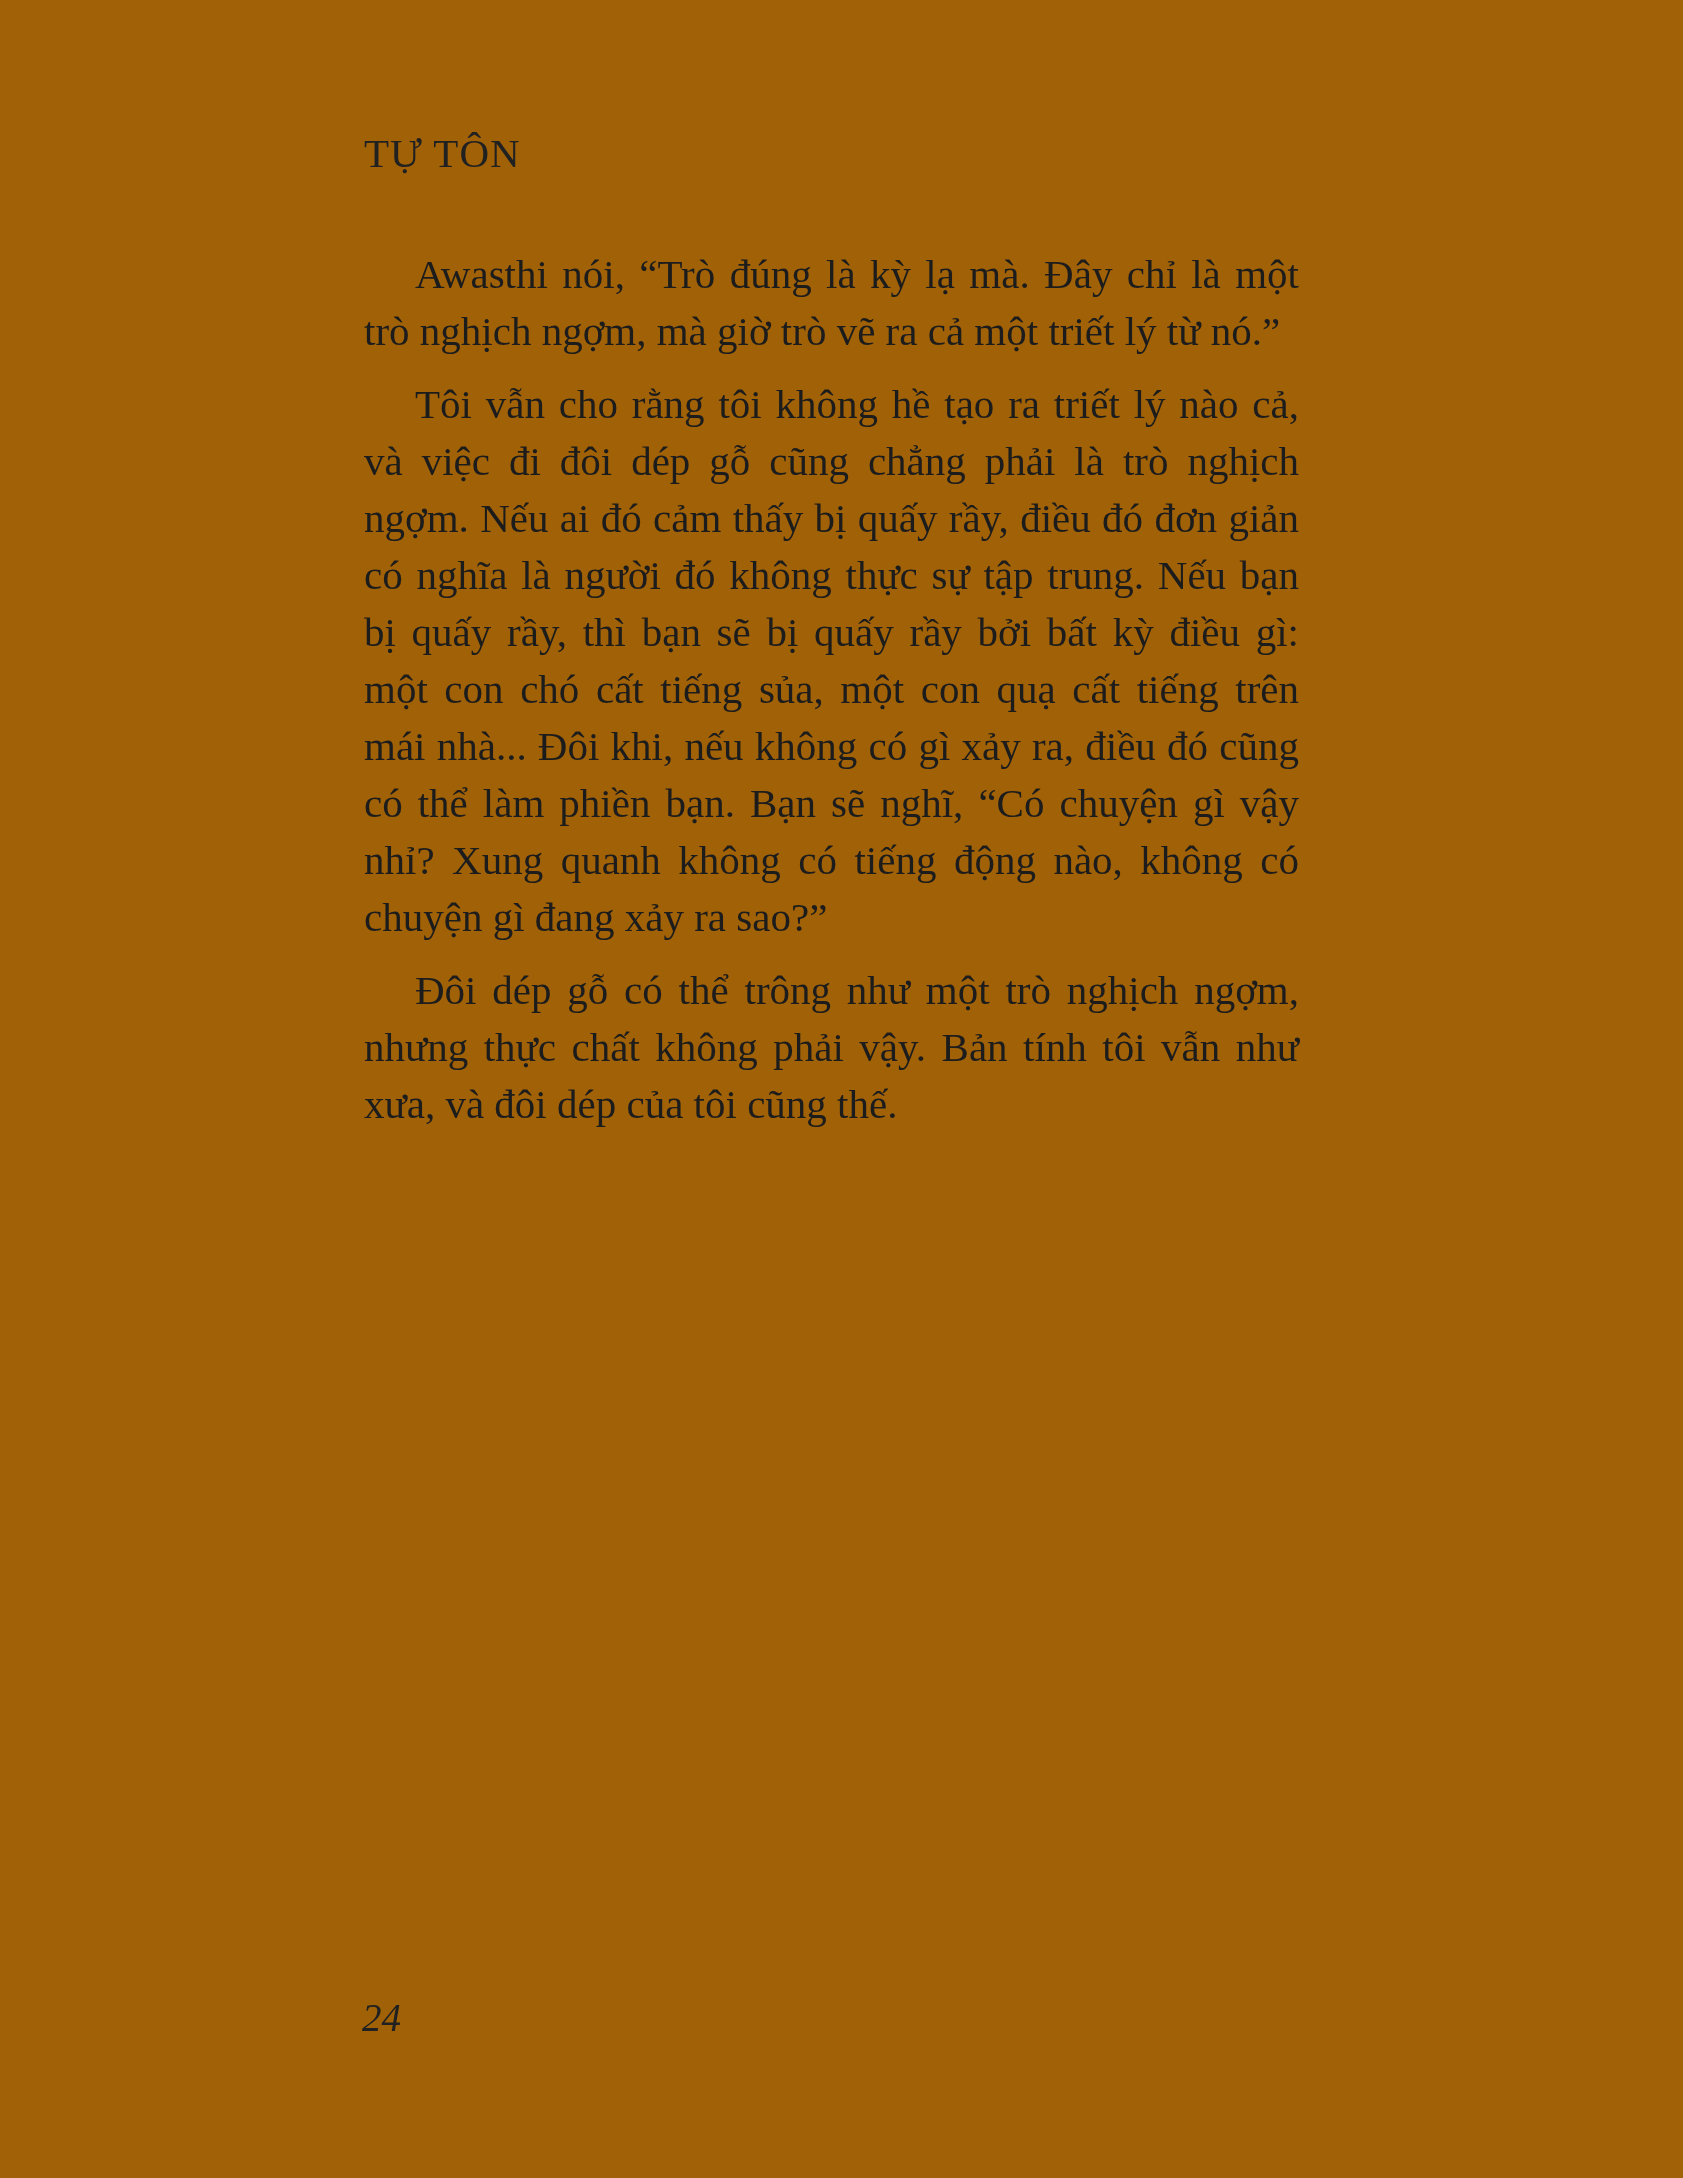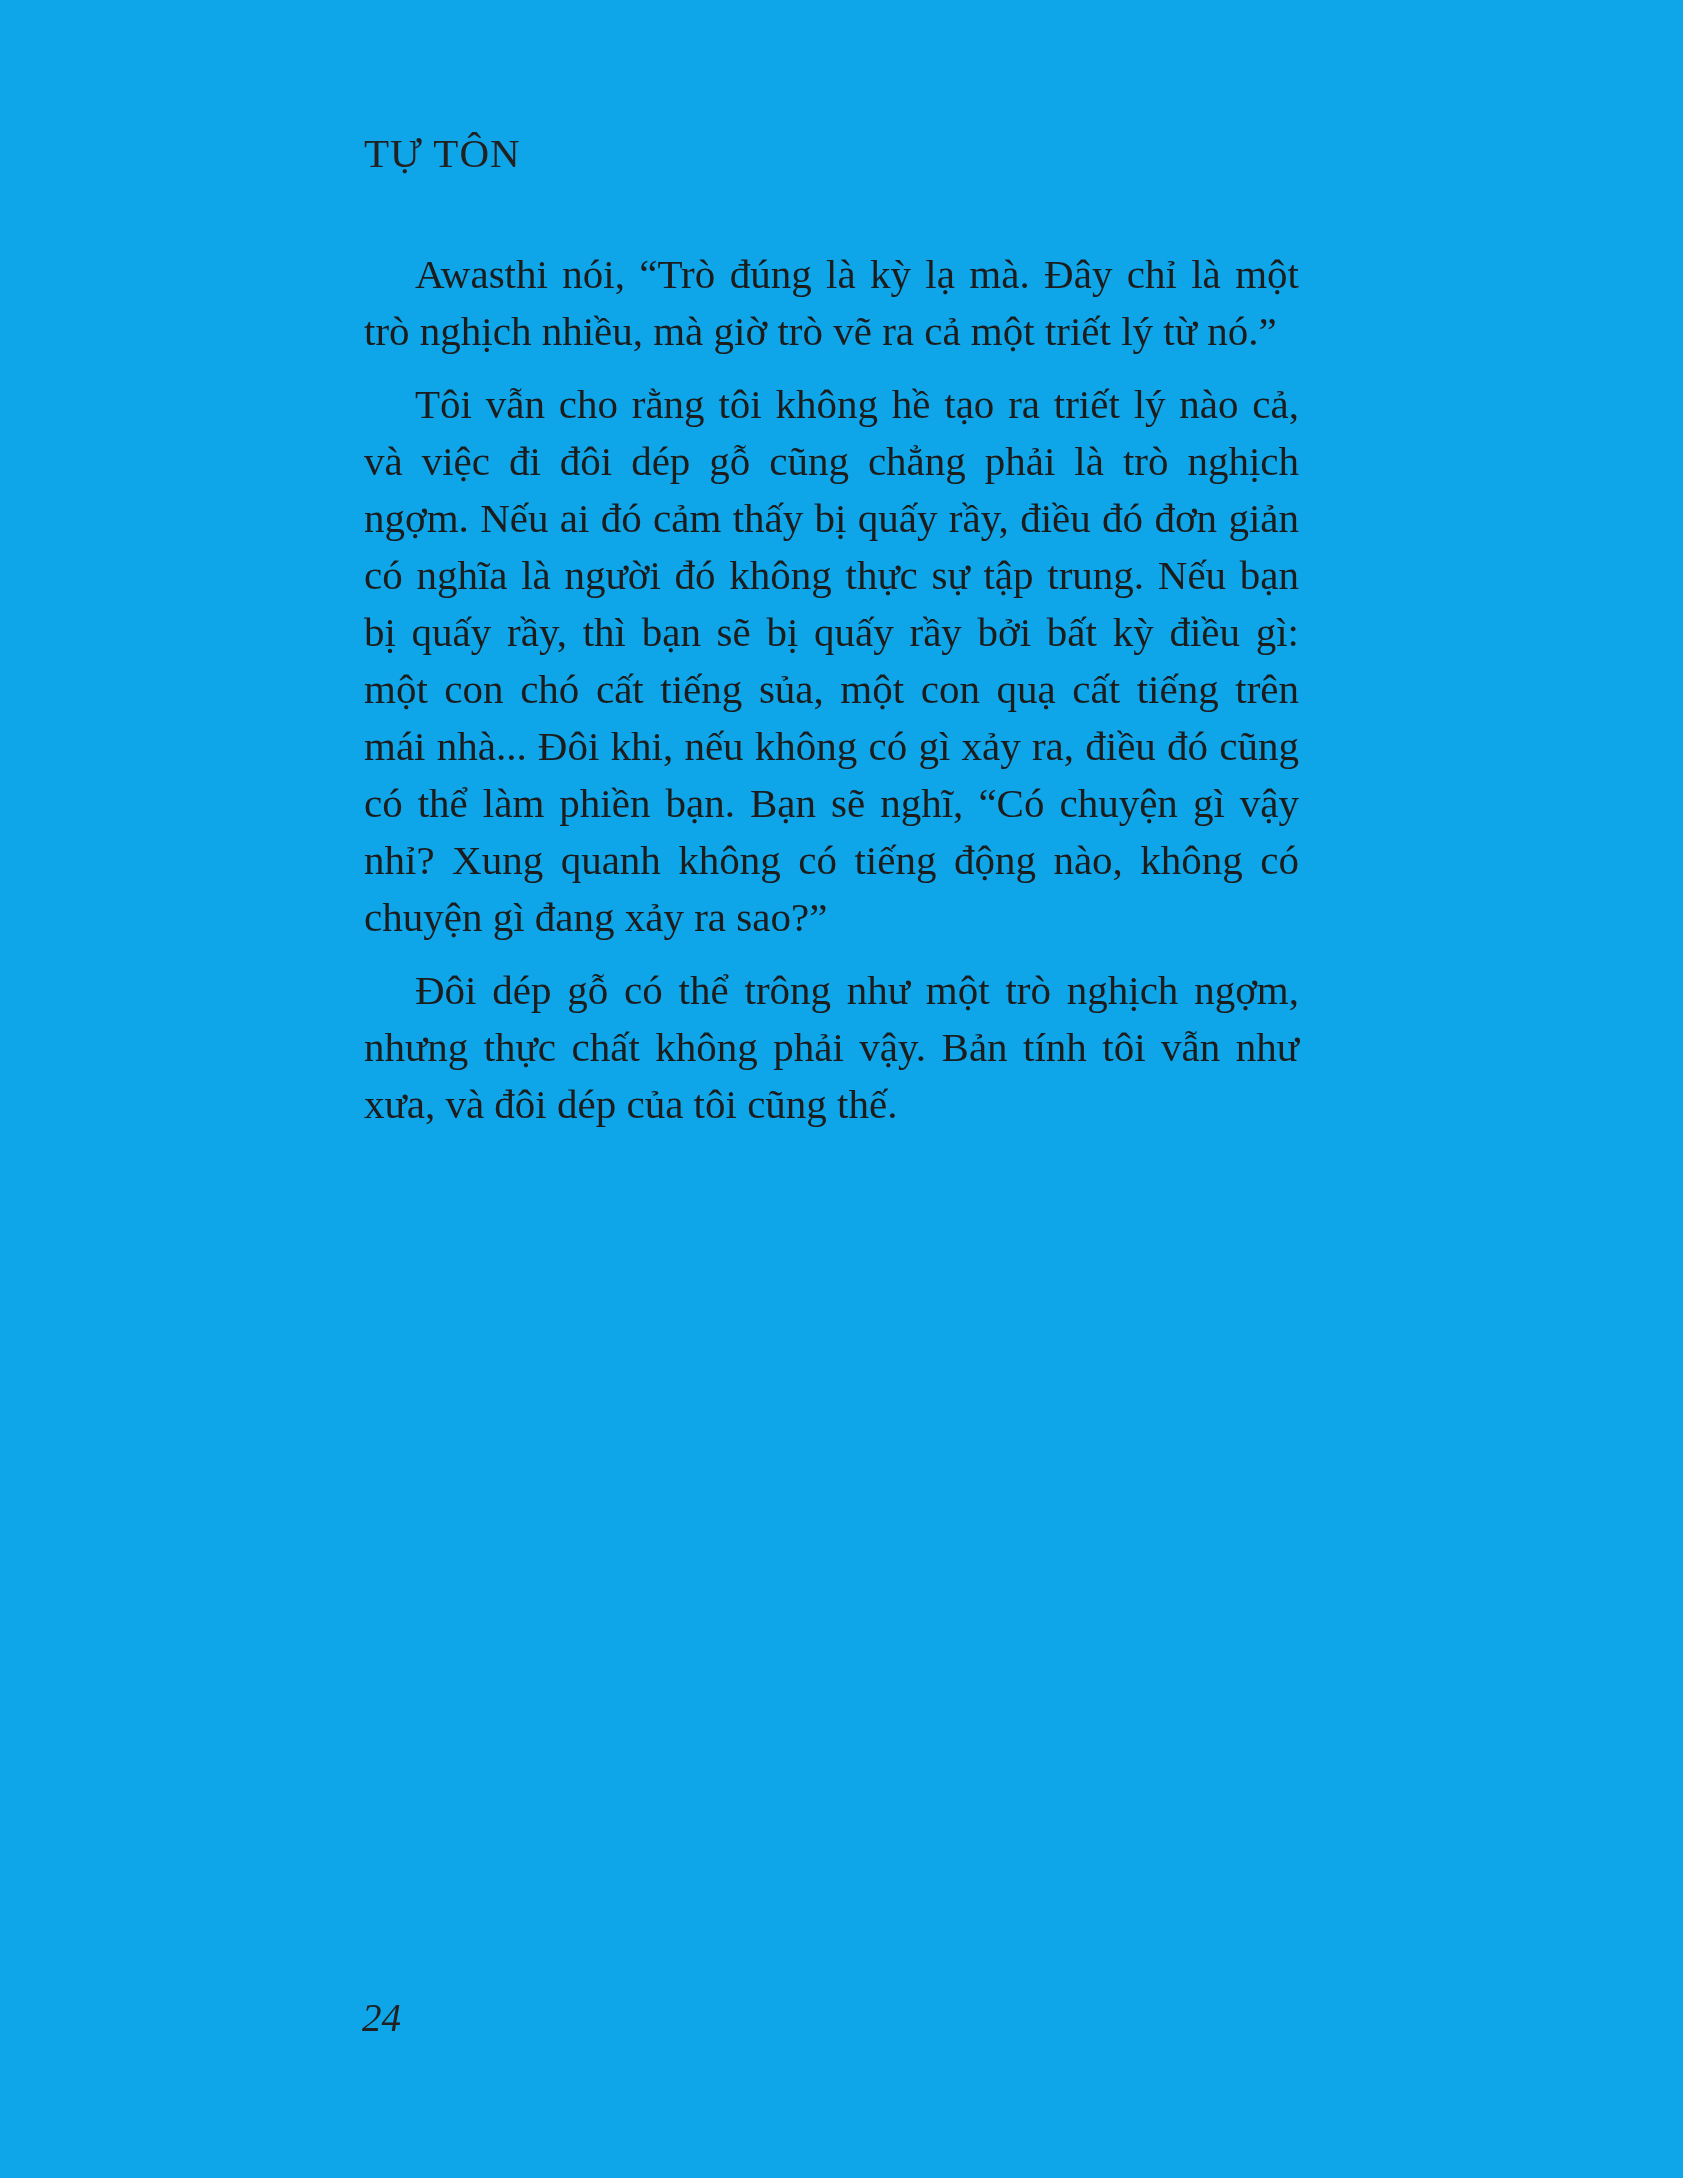--- a/index.html
+++ b/index.html
@@ -4,21 +4,21 @@
 <style>
   html, body {
     margin: 0;
     padding: 0;
     background: #e8e8e8;
   }
   .page {
     position: relative;
     width: 1683px;
     height: 2178px;
-    background: #0ea5e9;
+    background: #a16207;
     font-family: "Liberation Serif", "DejaVu Serif", serif;
     color: #1c1c1c;
     overflow: hidden;
     margin: 0 auto;
   }
   .running-header {
     position: absolute;
     left: 364px;
     top: 129px;
     font-size: 41px;
@@ -54,21 +54,21 @@
   }
 </style>
 </head>
 <body>
 
 <div class="page">
 
   <div class="running-header">TỰ TÔN</div>
 
   <div class="body-text">
-    <p class="indent">Awasthi nói, “Trò đúng là kỳ lạ mà. Đây chỉ là một trò nghịch nhiều, mà giờ trò vẽ ra cả một triết lý từ nó.”</p>
+    <p class="indent">Awasthi nói, “Trò đúng là kỳ lạ mà. Đây chỉ là một trò nghịch ngợm, mà giờ trò vẽ ra cả một triết lý từ nó.”</p>
     <p class="indent">Tôi vẫn cho rằng tôi không hề tạo ra triết lý nào cả, và việc đi đôi dép gỗ cũng chẳng phải là trò nghịch ngợm. Nếu ai đó cảm thấy bị quấy rầy, điều đó đơn giản có nghĩa là người đó không thực sự tập trung. Nếu bạn bị quấy rầy, thì bạn sẽ bị quấy rầy bởi bất kỳ điều gì: một con chó cất tiếng sủa, một con quạ cất tiếng trên mái nhà... Đôi khi, nếu không có gì xảy ra, điều đó cũng có thể làm phiền bạn. Bạn sẽ nghĩ, “Có chuyện gì vậy nhỉ? Xung quanh không có tiếng động nào, không có chuyện gì đang xảy ra sao?”</p>
     <p class="indent">Đôi dép gỗ có thể trông như một trò nghịch ngợm, nhưng thực chất không phải vậy. Bản tính tôi vẫn như xưa, và đôi dép của tôi cũng thế.</p>
   </div>
 
   <div class="page-number">24</div>
 
 </div>
 
 
 </body></html>

